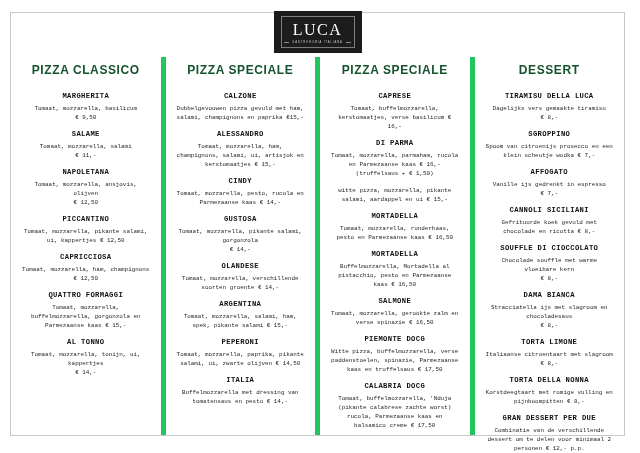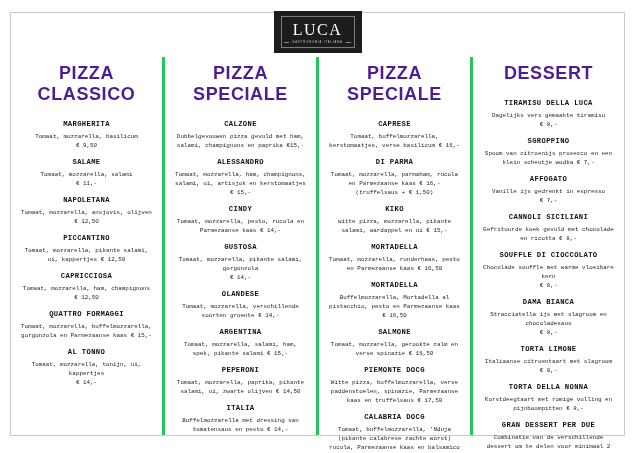--- a/index.html
+++ b/index.html
@@ -80,29 +80,29 @@
     display: flex;
     align-items: stretch;
   }
   .col {
     flex: 1 1 0;
     padding: 0 8px;
     box-sizing: border-box;
     position: relative;
   }
   .col + .col {
-    border-left: 3px solid #22c55e;
+    border-left: 5px solid #22c55e;
   }
   .col-title {
     text-align: center;
-    font-size: 18px;
+    font-size: 12px;
     font-weight: 700;
     letter-spacing: 0.6px;
     margin: 6px 0 0 0;
-    color: #4c1d95;
+    color: #14532d;
   }
   .items {
     margin-top: 15px;
     font-family: Liberation Mono, monospace;
   }
   .item {
     text-align: center;
     margin-bottom: 8px;
   }
   .item-name {
@@ -216,21 +216,20 @@
       <div class="items">
         <div class="item">
           <div class="item-name">CAPRESE</div>
           <div class="item-desc">Tomaat, buffelmozzarella, kerstomaatjes, verse basilicum € 16,-</div>
         </div>
         <div class="item">
           <div class="item-name">DI PARMA</div>
           <div class="item-desc">Tomaat, mozzarella, parmaham, rucola en Parmezaanse kaas € 16,- (truffelsaus + € 1,50)</div>
         </div>
         <div class="item">
-          <div class="item-name">KIKO</div>
           <div class="item-desc">witte pizza, mozzarella, pikante salami, aardappel en ui € 15,-</div>
         </div>
         <div class="item">
           <div class="item-name">MORTADELLA</div>
           <div class="item-desc">Tomaat, mozzarella, runderhaas, pesto en Parmezaanse kaas € 16,50</div>
         </div>
         <div class="item">
           <div class="item-name">MORTADELLA</div>
           <div class="item-desc">Buffelmozzarella, Mortadella al pistacchio, pesto en Parmezaanse kaas € 16,50</div>
         </div>

